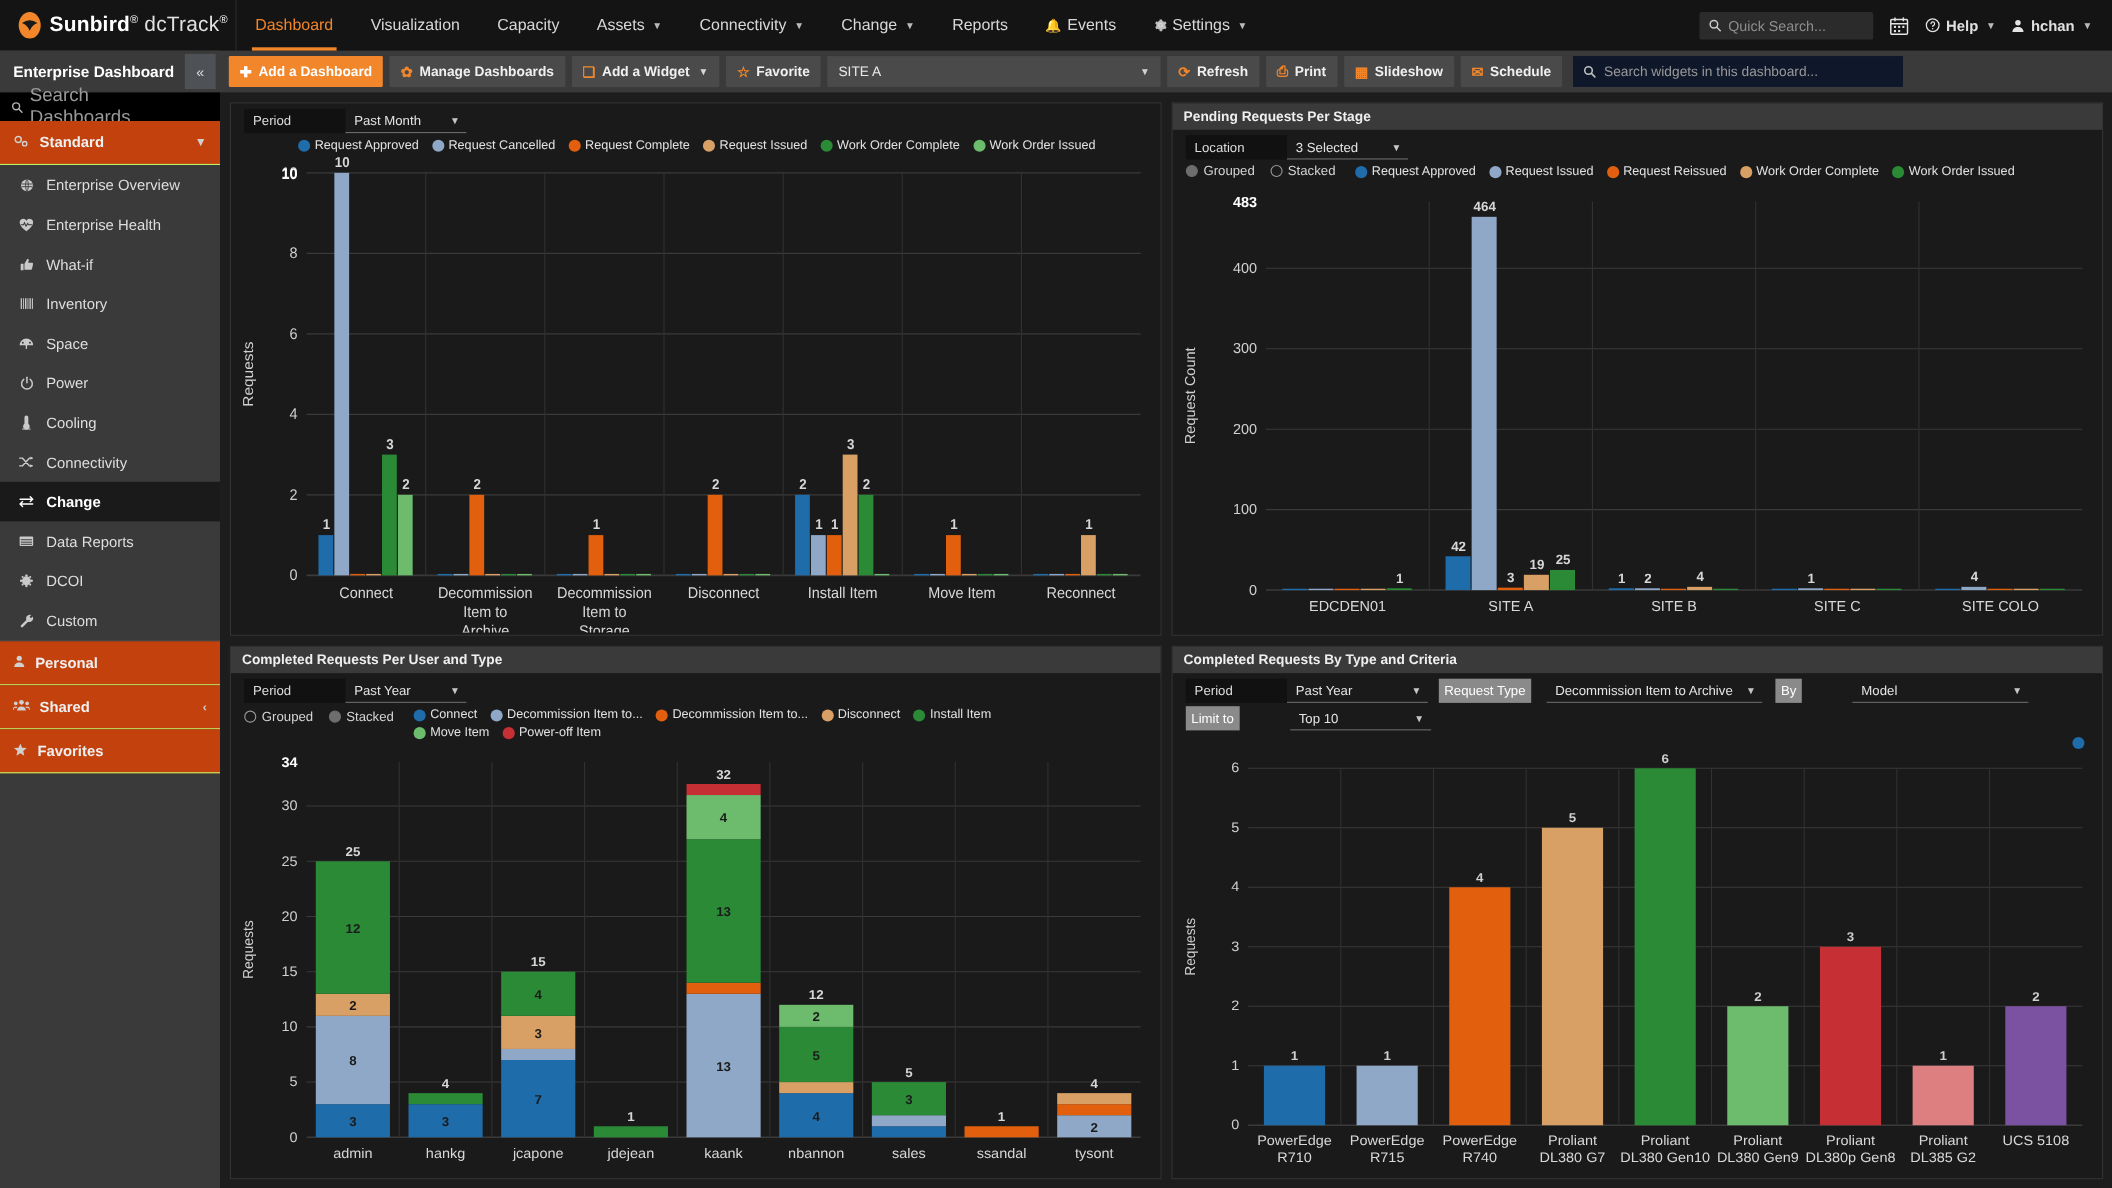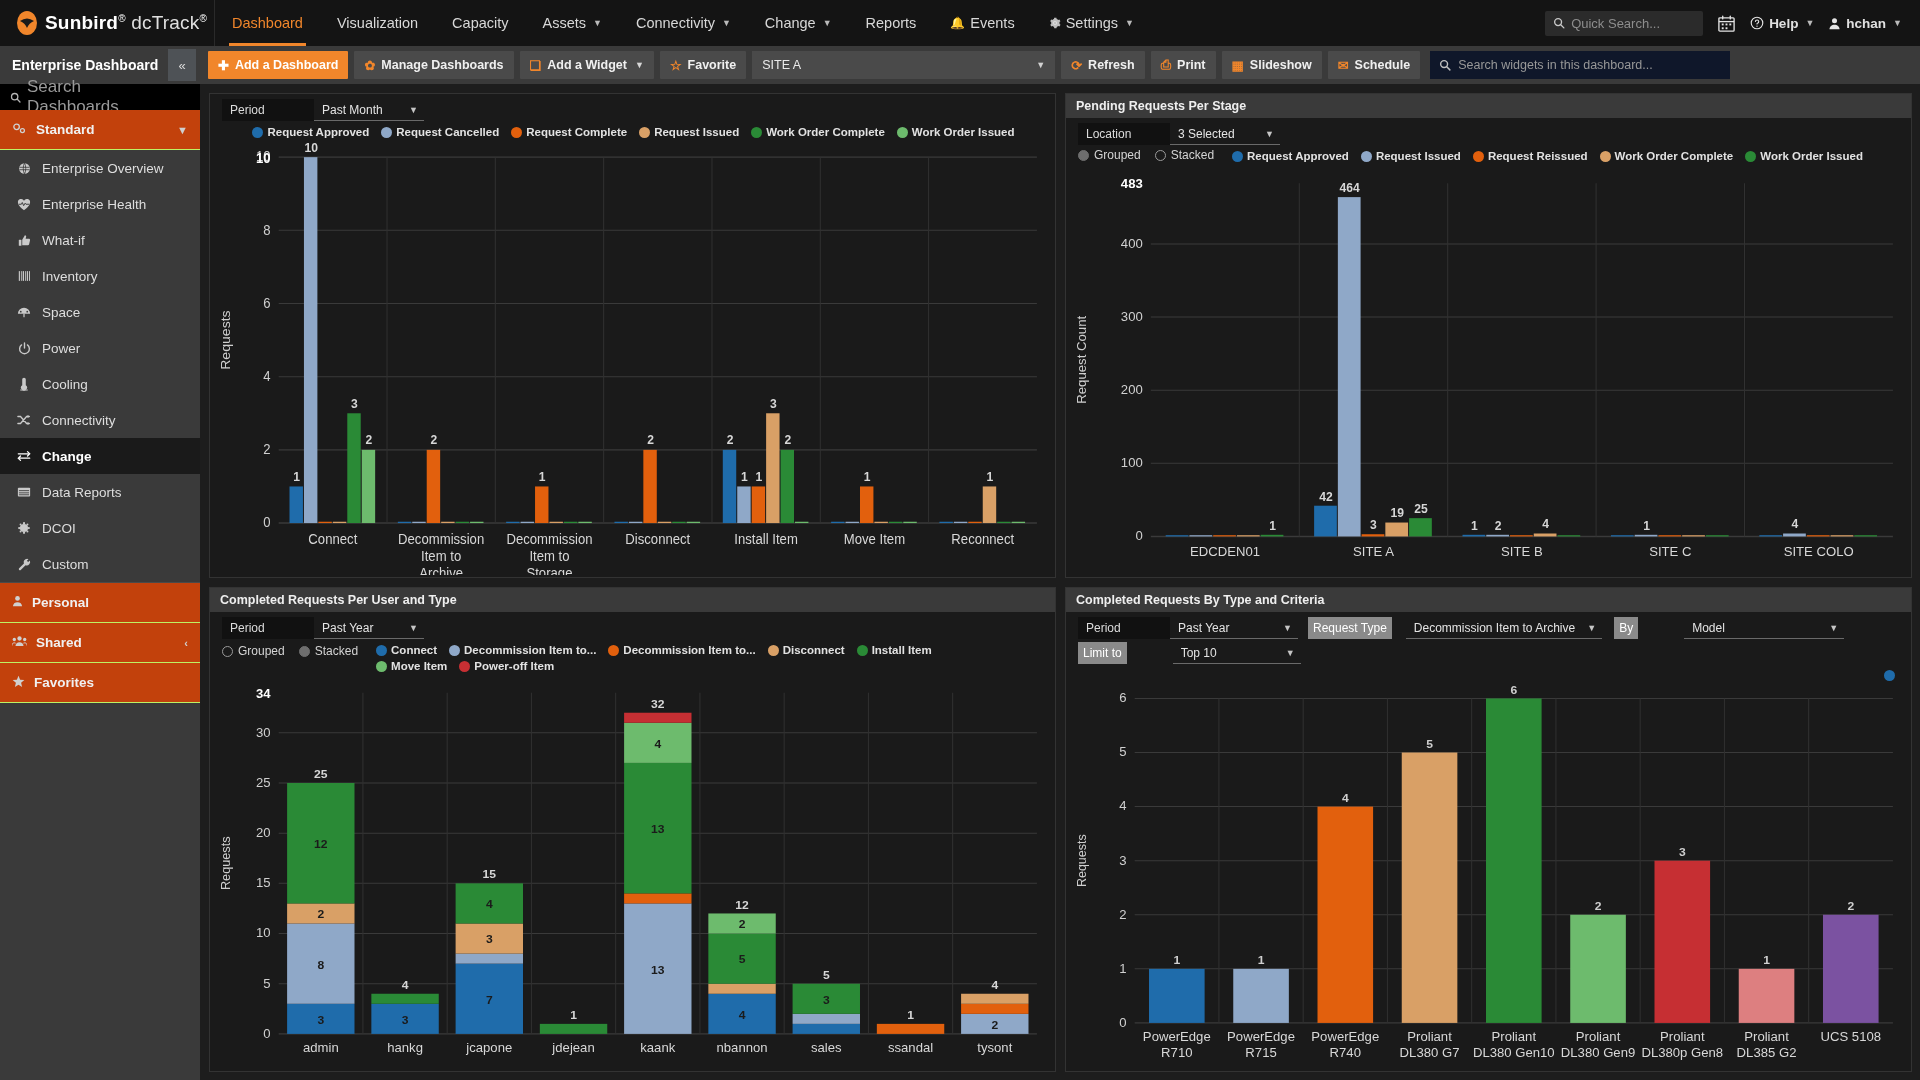--- a/index.html
+++ b/index.html
@@ -116,21 +116,21 @@
     height:22px; min-width:110px; border-bottom:1px solid #6a6a6a; display:flex; align-items:center;
     justify-content:space-between; gap:10px; padding:0 6px 0 8px; font-size:12px; color:#e4e4e4; cursor:pointer;
   }
 
   .radio-row { display:flex; align-items:center; gap:14px; }
   .radio { display:flex; align-items:center; gap:5px; font-size:12px; color:#d4d4d4; cursor:pointer; }
   .rdot { width:11px; height:11px; border-radius:50%; border:1.5px solid #9a9a9a; display:block; }
   .rdot.on { background:#6e6e6e; border-color:#6e6e6e; }
 
   .legend { display:flex; flex-wrap:wrap; align-items:center; gap:4px 12px; padding:2px 0 0 0; }
-  .lg { display:flex; align-items:center; gap:4px; font-size:11.5px; color:#e2e2e2; white-space:nowrap; cursor:pointer;font-weight:bold; }
+  .lg { display:flex; align-items:center; gap:4px; font-size:11.5px; color:#e2e2e2; white-space:nowrap; cursor:pointer; }
   .lgdot { width:11px; height:11px; border-radius:50%; display:block; }
 
   .plot { flex:1; min-height:0; position:relative; padding:4px 10px 2px 6px; }
   .plot svg { width:100%; height:100%; display:block; }
 </style>
 </head>
 <body>
 
 <div class="app">
 

